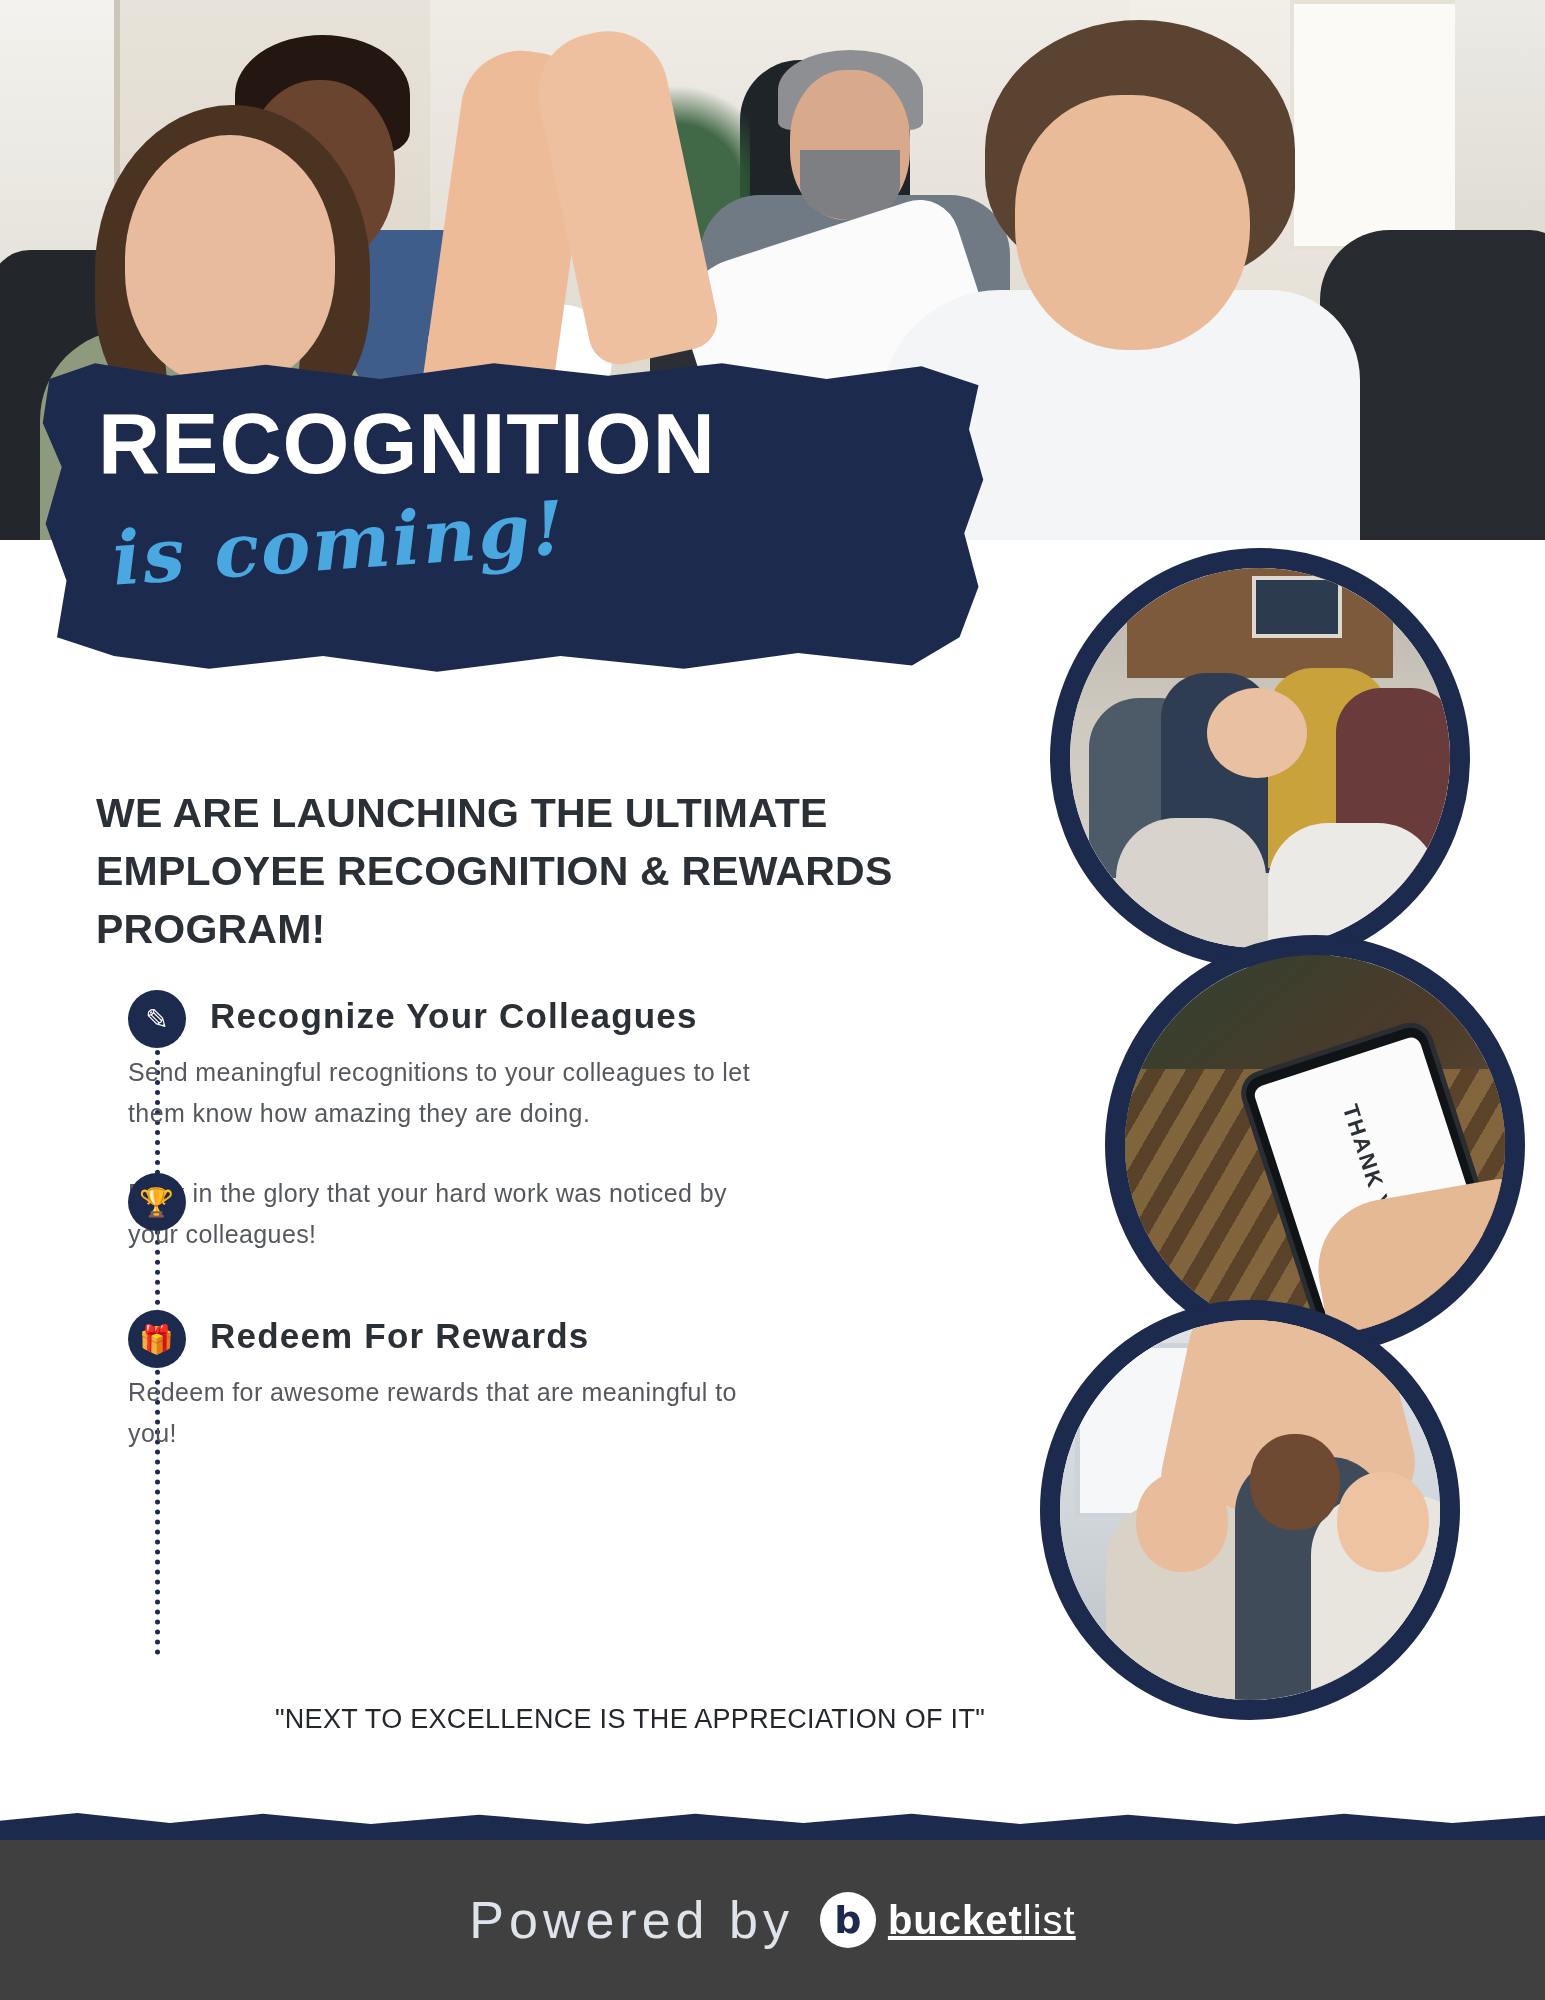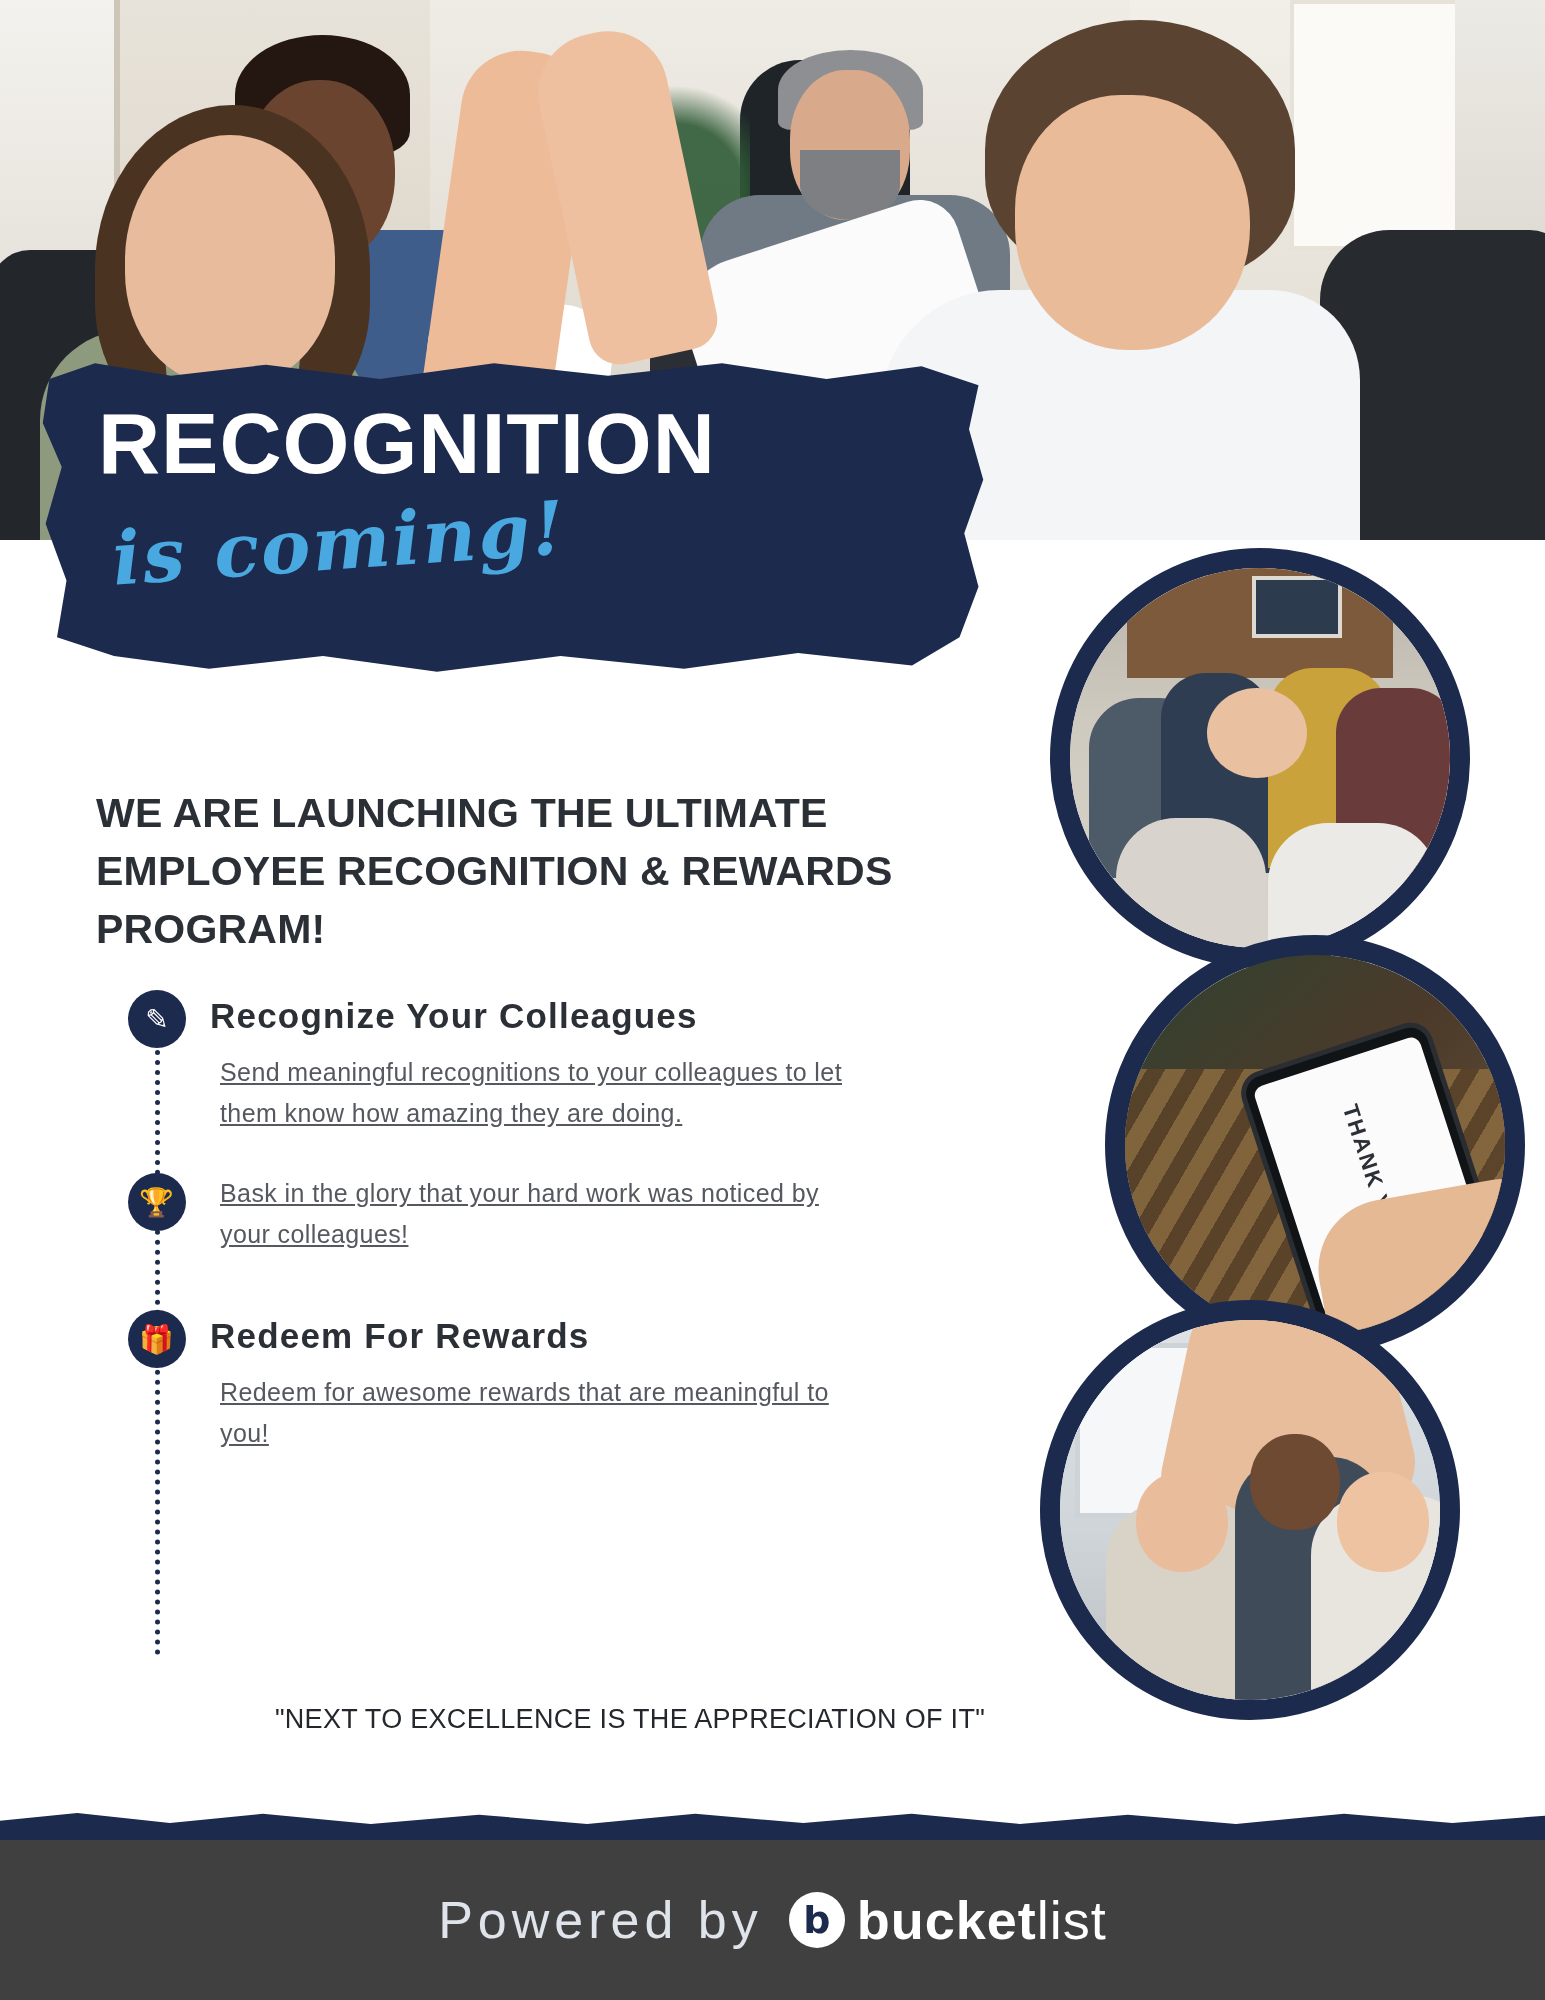--- a/index.html
+++ b/index.html
@@ -202,23 +202,23 @@
     background: #1c2a4d; color: #ffffff;
     display: flex; align-items: center; justify-content: center;
     font-size: 28px;
   }
   .f-title {
     margin-left: 82px;
     font-size: 35px; font-weight: 700; color: #2b2f36;
     letter-spacing: 1.2px; padding-top: 6px;
   }
   .f-desc {
-    margin-left: 92px; margin-top: 16px;
+    margin-top: 16px;
     font-size: 25px; line-height: 1.62; color: #55585e;
-    letter-spacing: .4px; max-width: 630px; text-decoration: underline;
+    letter-spacing: .4px; max-width: 630px;
   }
 
   .quote {
     position: absolute; left: 180px; top: 1700px; width: 900px;
     text-align: center; font-size: 27px; line-height: 1.45;
     color: #24272c; letter-spacing: .3px;
   }
 
   
   .circ {
@@ -293,21 +293,21 @@
   .brand {
     display: flex; align-items: center; margin-left: 26px; gap: 12px;
   }
   .brand-mark {
     width: 56px; height: 56px; border-radius: 50%;
     background: #ffffff; color: #1c2a4d;
     display: flex; align-items: center; justify-content: center;
     font-size: 38px; font-weight: 700; line-height: 1;
     font-family: "DejaVu Sans", sans-serif;
   }
-  .brand-name { font-size: 54px; color: #ffffff; letter-spacing: 1px; }
+  .brand-name { font-size: 40px; color: #ffffff; letter-spacing: 1px; text-decoration: underline; }
   .brand-name b { font-weight: 700; }
   .brand-name span { font-weight: 400; }
 </style>
 </head>
 <body>
 
 <div class="poster">
 
   <div class="hero-photo">
     <div class="wall-left"></div>

